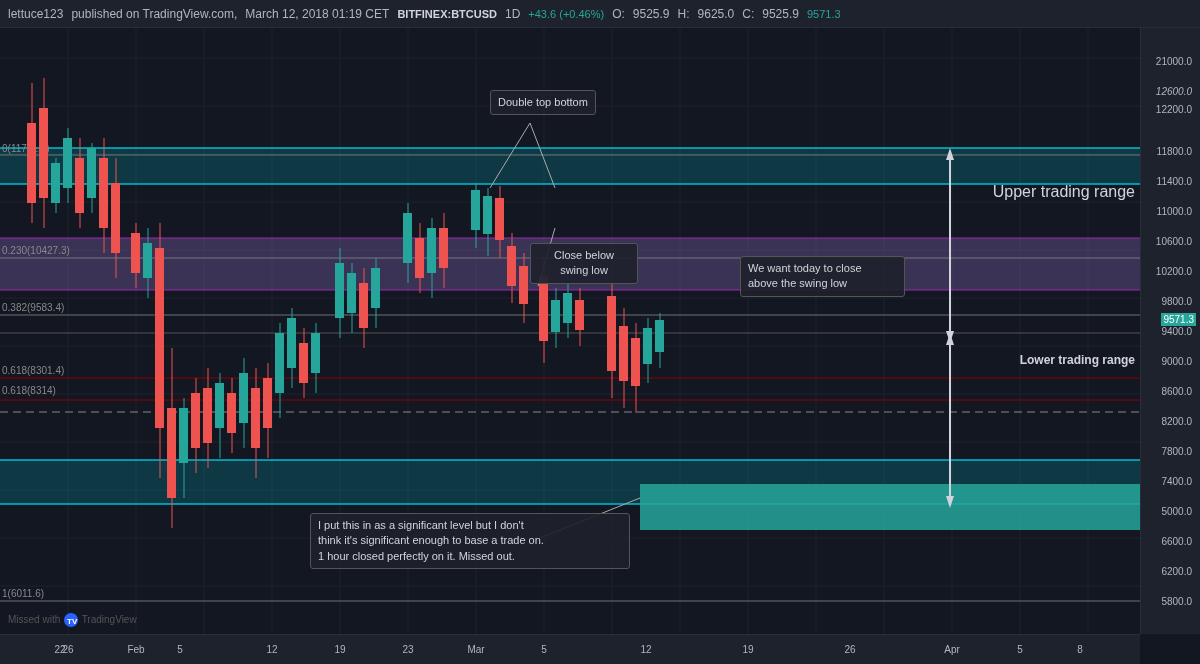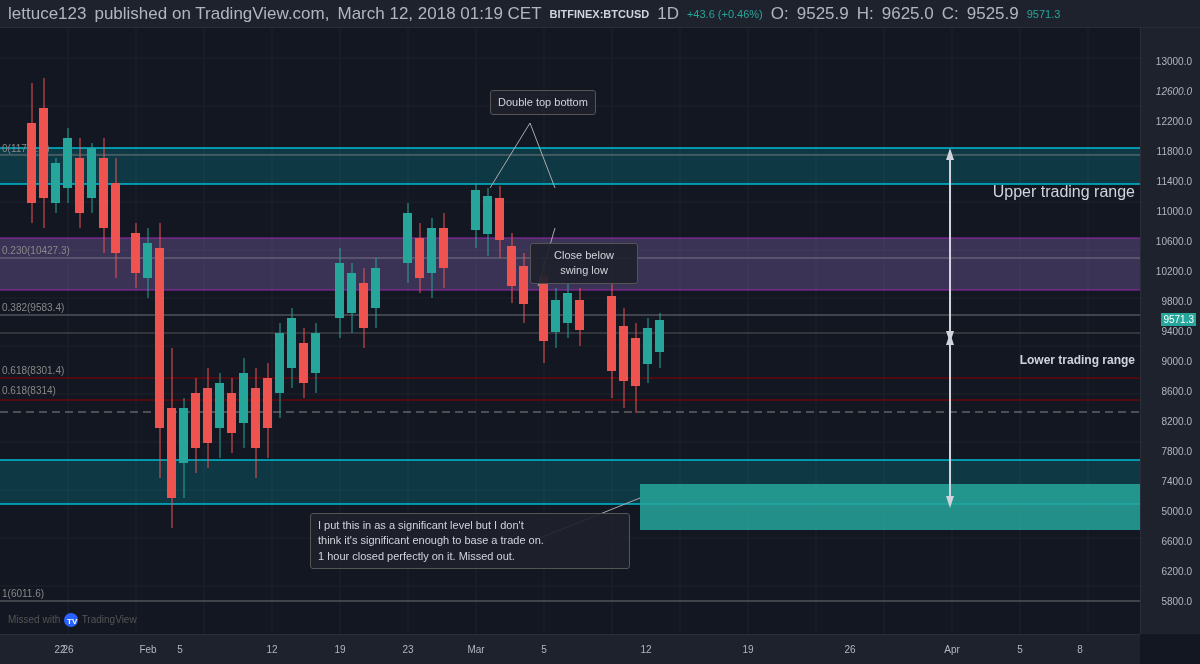--- a/index.html
+++ b/index.html
@@ -22,21 +22,21 @@
       display: flex;
       align-items: center;
       padding: 0 8px;
       gap: 8px;
       font-size: 11px;
       color: #b2b5be;
       border-bottom: 1px solid #2a2e39;
       z-index: 10;
     }
 
-    .top-bar-item { color: #b2b5be; font-size: 17px; }
+    .top-bar-item { color: #b2b5be; font-size: 12px; }
     .top-bar-green { color: #26a69a; }
     .top-bar-title { color: #d1d4dc; font-weight: bold; }
 
     #chart-area {
       position: absolute;
       top: 28px;
       left: 0;
       right: 60px;
       bottom: 30px;
       background: #131722;
@@ -353,20 +353,23 @@
     </svg>
 
     <div class="annotation-box" style="position:absolute; top:62px; left:490px; white-space:nowrap;">
       <span>Double top bottom</span>
     </div>
 
     <div class="annotation-box" style="position:absolute; top:215px; left:530px; width:108px; text-align:center;">
       <span>Close below<br>swing low</span>
     </div>
 
+    <div class="annotation-box" style="position:absolute; top:228px; left:740px; width:165px;">
+      <span>We want today to close<br>above the swing low</span>
+    </div>
 
     <div class="annotation-box" style="position:absolute; top:485px; left:310px; width:320px;">
       <span>I put this in as a significant level but I don't<br>think it's significant enough to base a trade on.<br>1 hour closed perfectly on it. Missed out.</span>
     </div>
 
     <div style="position:absolute; top:155px; right:5px; font-size:16px; font-weight:normal; color:#d1d4dc; text-align:right; width:175px;">
       <span>Upper trading range</span>
     </div>
 
     <div style="position:absolute; top:120px; right:180px; width:20px; height:195px;">
@@ -393,23 +396,23 @@
       <span>Missed with </span>
       <svg width="16" height="16" viewBox="0 0 16 16" style="vertical-align:middle">
         <circle cx="8" cy="8" r="7" fill="#2962ff"></circle>
         <text x="4" y="12" fill="white" font-size="8" font-weight="bold">TV</text>
       </svg>
       <span> TradingView</span>
     </div>
   </div>
 
   <div id="price-axis">
-    <span class="price-label" style="top:28px;">13000.0</span>
+    <span class="price-label" style="top:28px;">21000.0</span>
     <span class="price-label" style="top:58px;font-style:italic;">12600.0</span>
-    <span class="price-label" style="top:88px;margin-left:36px;">12200.0</span>
+    <span class="price-label" style="top:76px;margin-left:36px;">12200.0</span>
     <span class="price-label" style="top:118px;">11800.0</span>
     <span class="price-label" style="top:148px;">11400.0</span>
     <span class="price-label" style="top:178px;">11000.0</span>
     <span class="price-label" style="top:208px;">10600.0</span>
     <span class="price-label" style="top:238px;">10200.0</span>
     <span class="price-label" style="top:268px;">9800.0</span>
     <span class="price-label" style="top:285px; background:#26a69a; color:white; padding:1px 2px;">9571.3</span>
     <span class="price-label" style="top:298px;">9400.0</span>
     <span class="price-label" style="top:328px;">9000.0</span>
     <span class="price-label" style="top:358px;">8600.0</span>
@@ -418,21 +421,21 @@
     <span class="price-label" style="top:448px;">7400.0</span>
     <span class="price-label" style="top:478px;">5000.0</span>
     <span class="price-label" style="top:508px;">6600.0</span>
     <span class="price-label" style="top:538px;">6200.0</span>
     <span class="price-label" style="top:568px;">5800.0</span>
   </div>
 
   <div id="time-axis">
     <span class="time-label" style="left:44px;margin-left:16px;">22</span>
     <span class="time-label" style="left:68px;">26</span>
-    <span class="time-label" style="left:148px;">Feb</span>
+    <span class="time-label" style="left:136px;">Feb</span>
     <span class="time-label" style="left:180px;">5</span>
     <span class="time-label" style="left:272px;">12</span>
     <span class="time-label" style="left:340px;">19</span>
     <span class="time-label" style="left:408px;">23</span>
     <span class="time-label" style="left:476px;">Mar</span>
     <span class="time-label" style="left:544px;">5</span>
     <span class="time-label" style="left:646px;">12</span>
     <span class="time-label" style="left:748px;">19</span>
     <span class="time-label" style="left:850px;">26</span>
     <span class="time-label" style="left:952px;">Apr</span>

